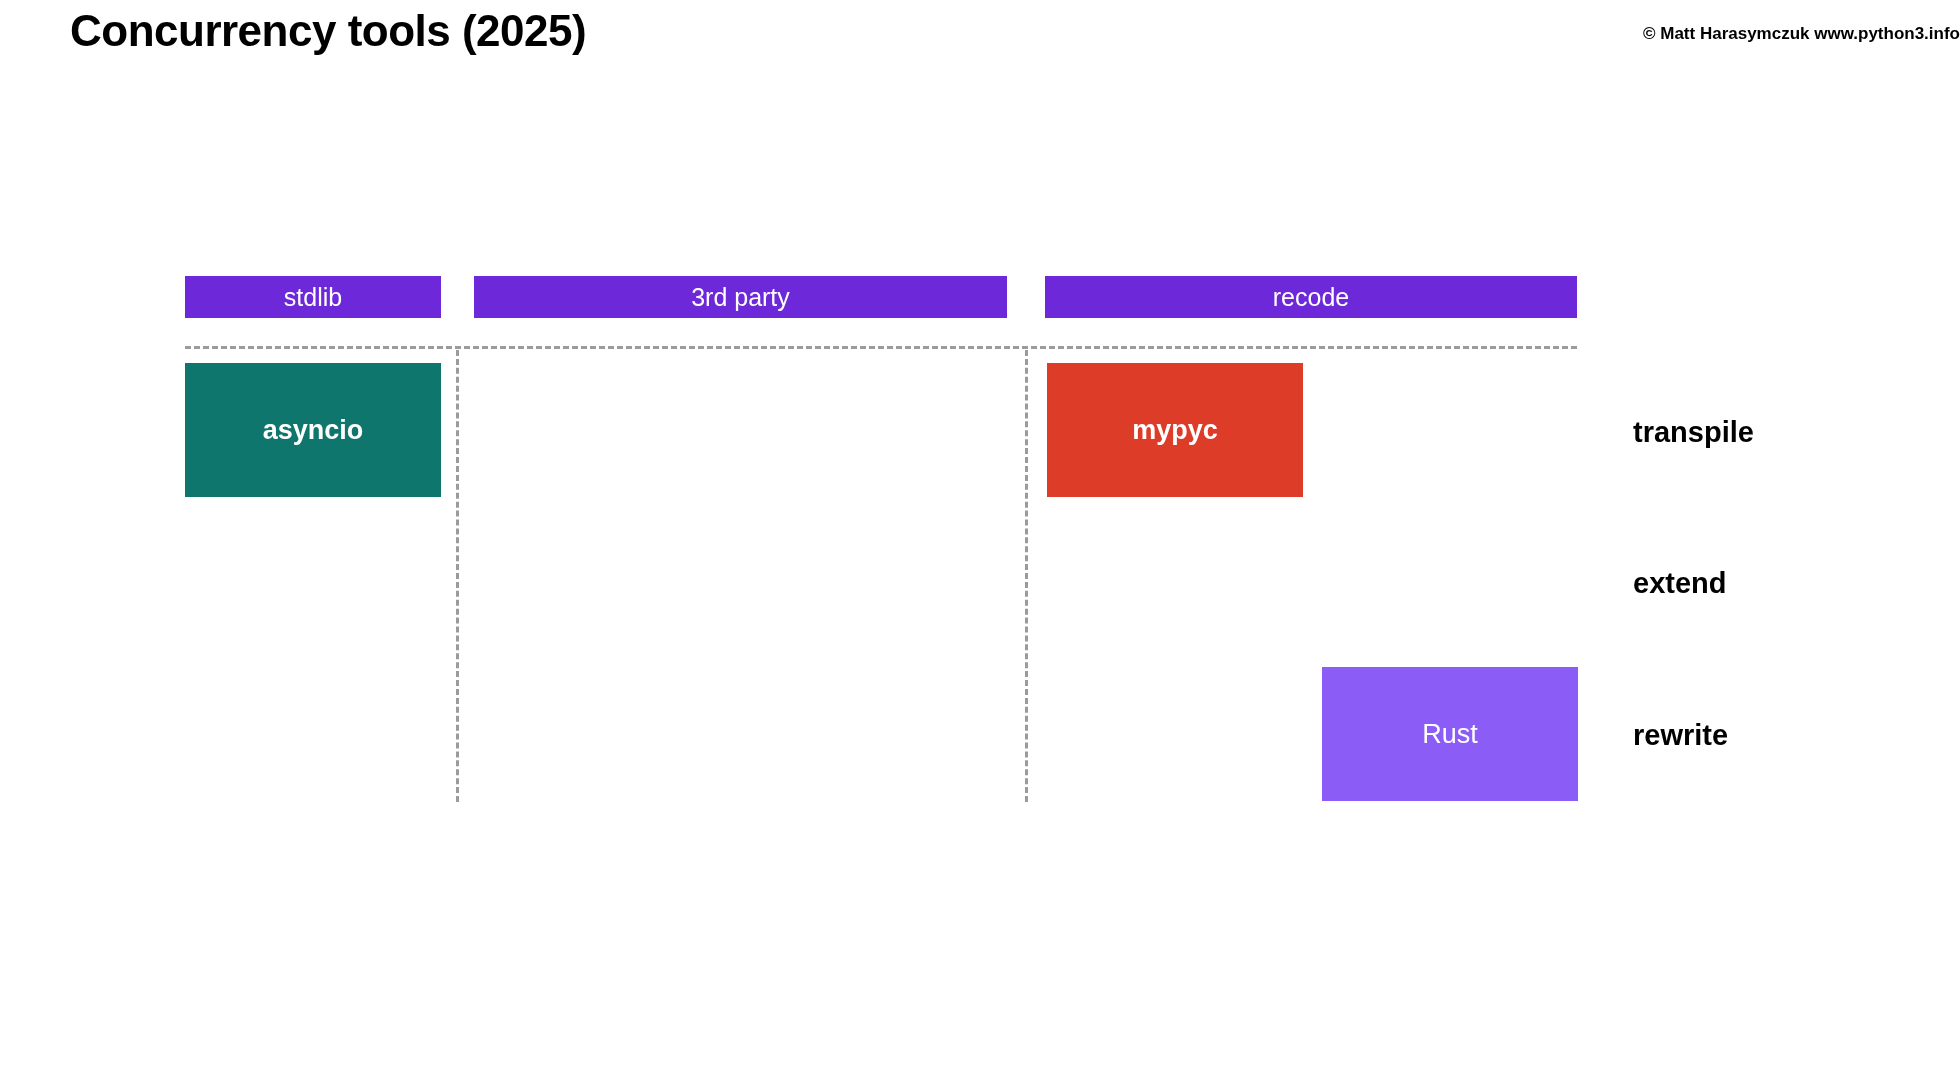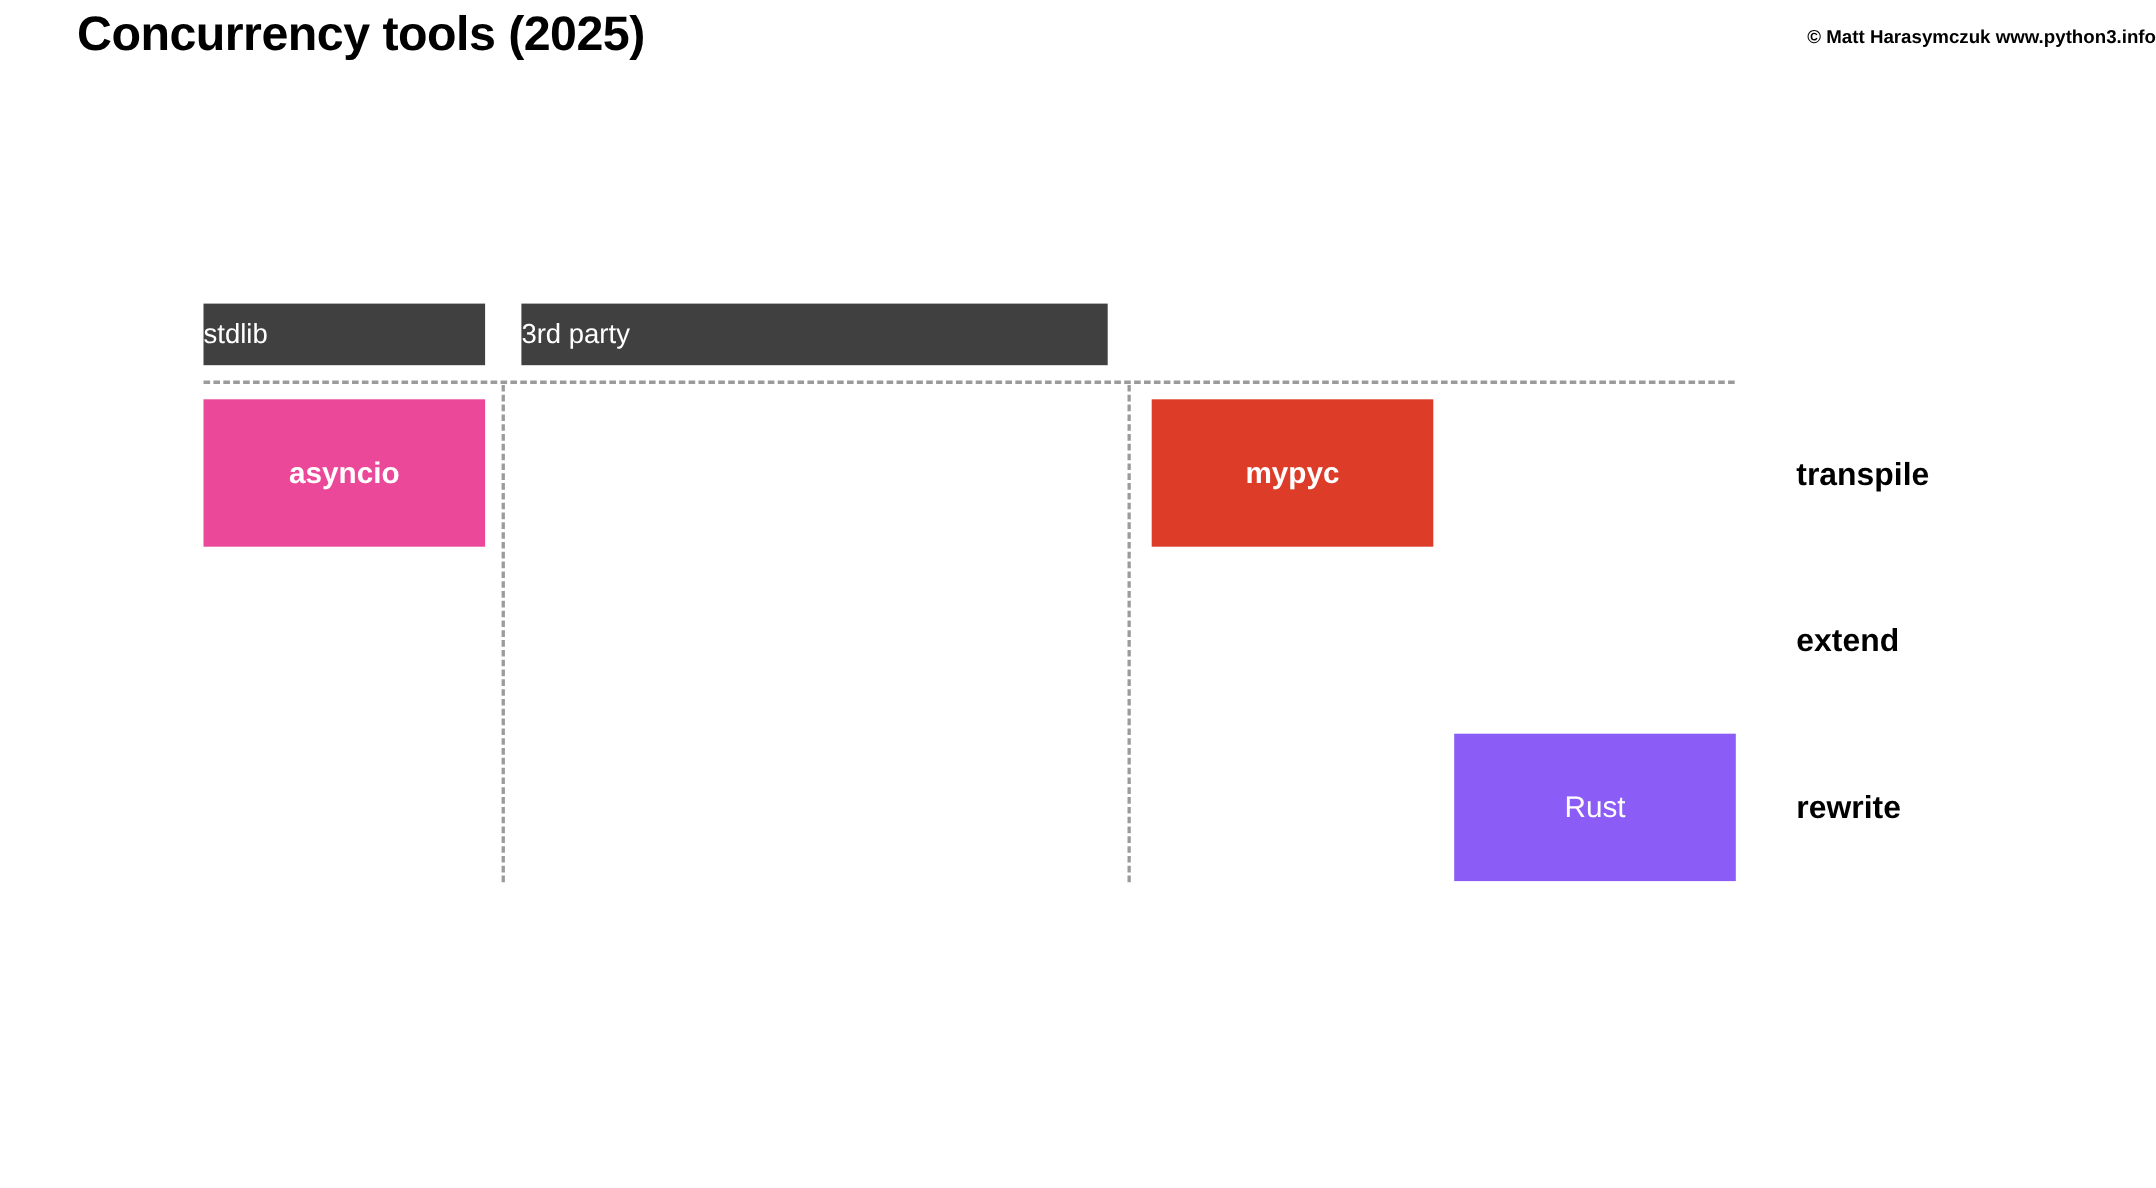--- a/index.html
+++ b/index.html
@@ -41,28 +41,28 @@
     font-size: 17px;
     font-weight: bold;
     color: #000000;
     white-space: nowrap;
     margin-top: 20px;
   }
 
   
   .col-header {
     position: absolute;
-    background: #404040;
+    background: #6d28d9;
     color: #ffffff;
     display: flex;
     align-items: center;
-    justify-content: flex-start;
+    justify-content: center;
     font-size: 25px;
     font-weight: normal;
-    height: 56px;
+    height: 42px;
     box-sizing: border-box;
   }
   .col-header .hdr-text {
     line-height: 1;
   }
 
   #col-header-stdlib   { left: 185px;  top: 276px; width: 256px; }
   #col-header-3rdparty { left: 474px;  top: 276px; width: 533px; }
   #col-header-recode   { left: 1045px; top: 276px; width: 532px; }
 
@@ -130,26 +130,29 @@
   <div class="copyright">© Matt Harasymczuk www.python3.info</div>
 
   <div class="col-header" id="col-header-stdlib">
     <span class="hdr-text">stdlib</span>
   </div>
 
   <div class="col-header" id="col-header-3rdparty">
     <span class="hdr-text">3rd party</span>
   </div>
 
+  <div class="col-header" id="col-header-recode">
+    <span class="hdr-text">recode</span>
+  </div>
 
   <div class="dash-h" id="dash-h-1"></div>
   <div class="dash-v" id="dash-v-1"></div>
   <div class="dash-v" id="dash-v-2"></div>
 
-  <div class="item-box" id="box-asyncio" style="background:#ec4899">
+  <div class="item-box" id="box-asyncio" style="background:#0f766e">
     <span class="box-text">asyncio</span>
   </div>
 
   <div class="item-box" id="box-mypyc" style="background:#dc3c28">
     <span class="box-text">mypyc</span>
   </div>
 
   <div class="item-box" id="box-rust" style="background:#8b5cf6">
     <span class="box-text">Rust</span>
   </div>

